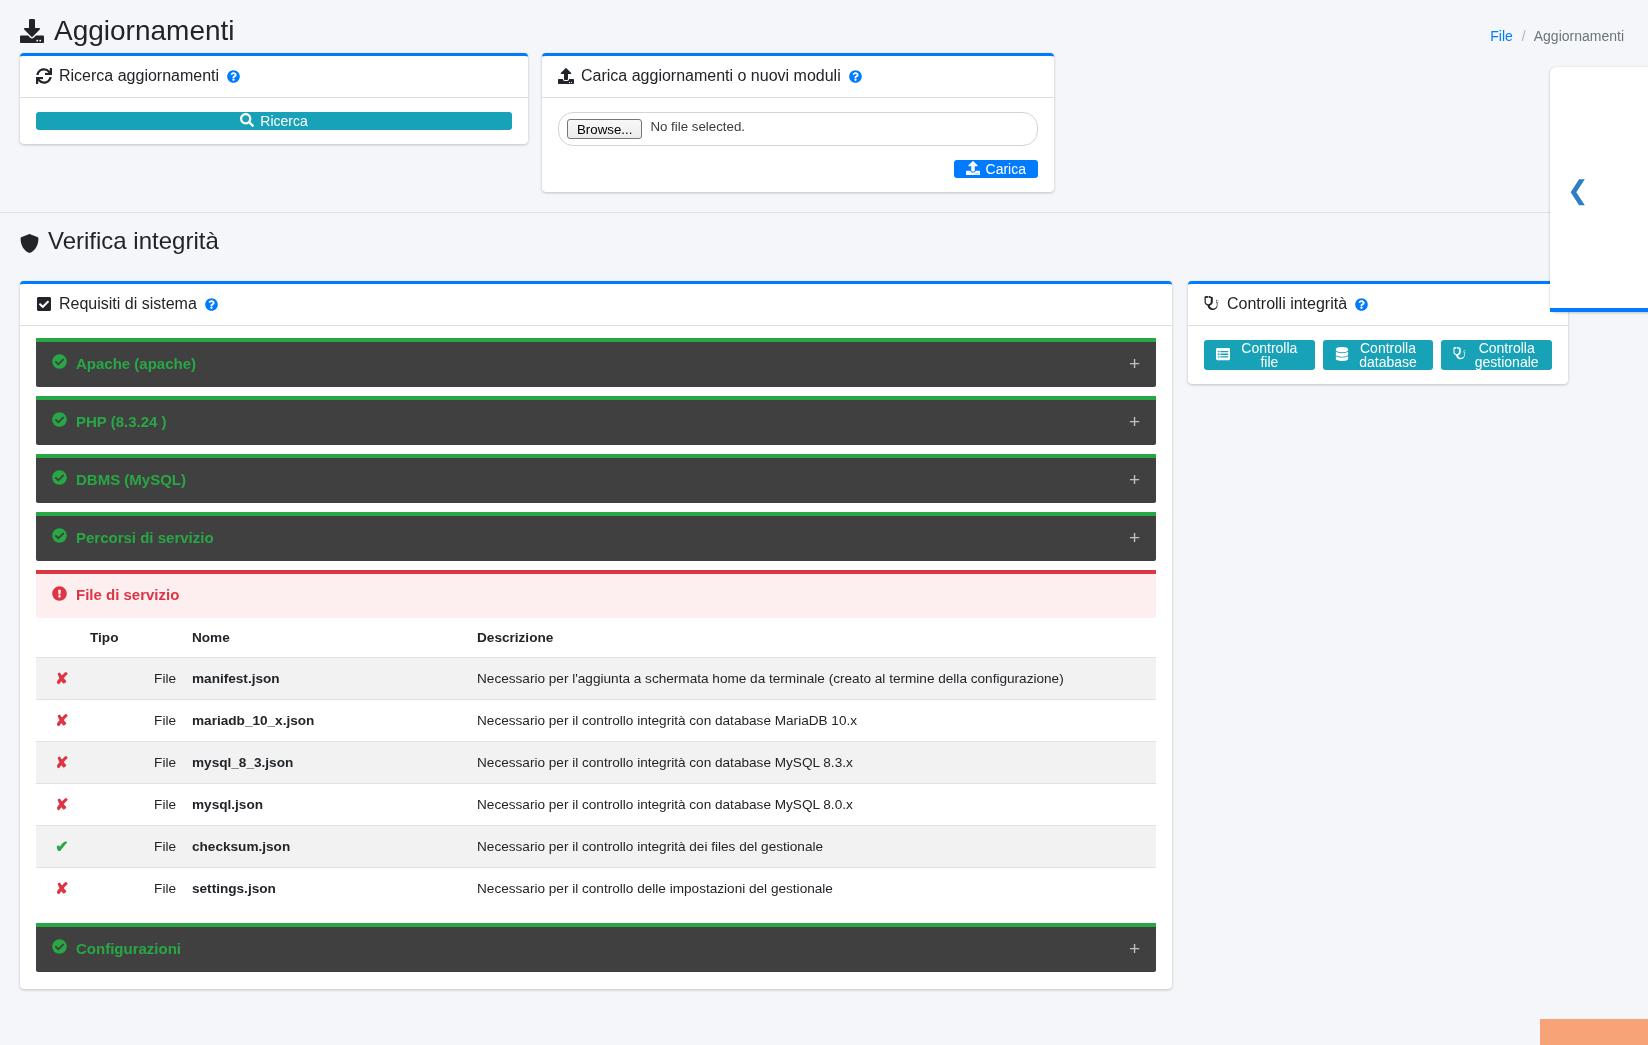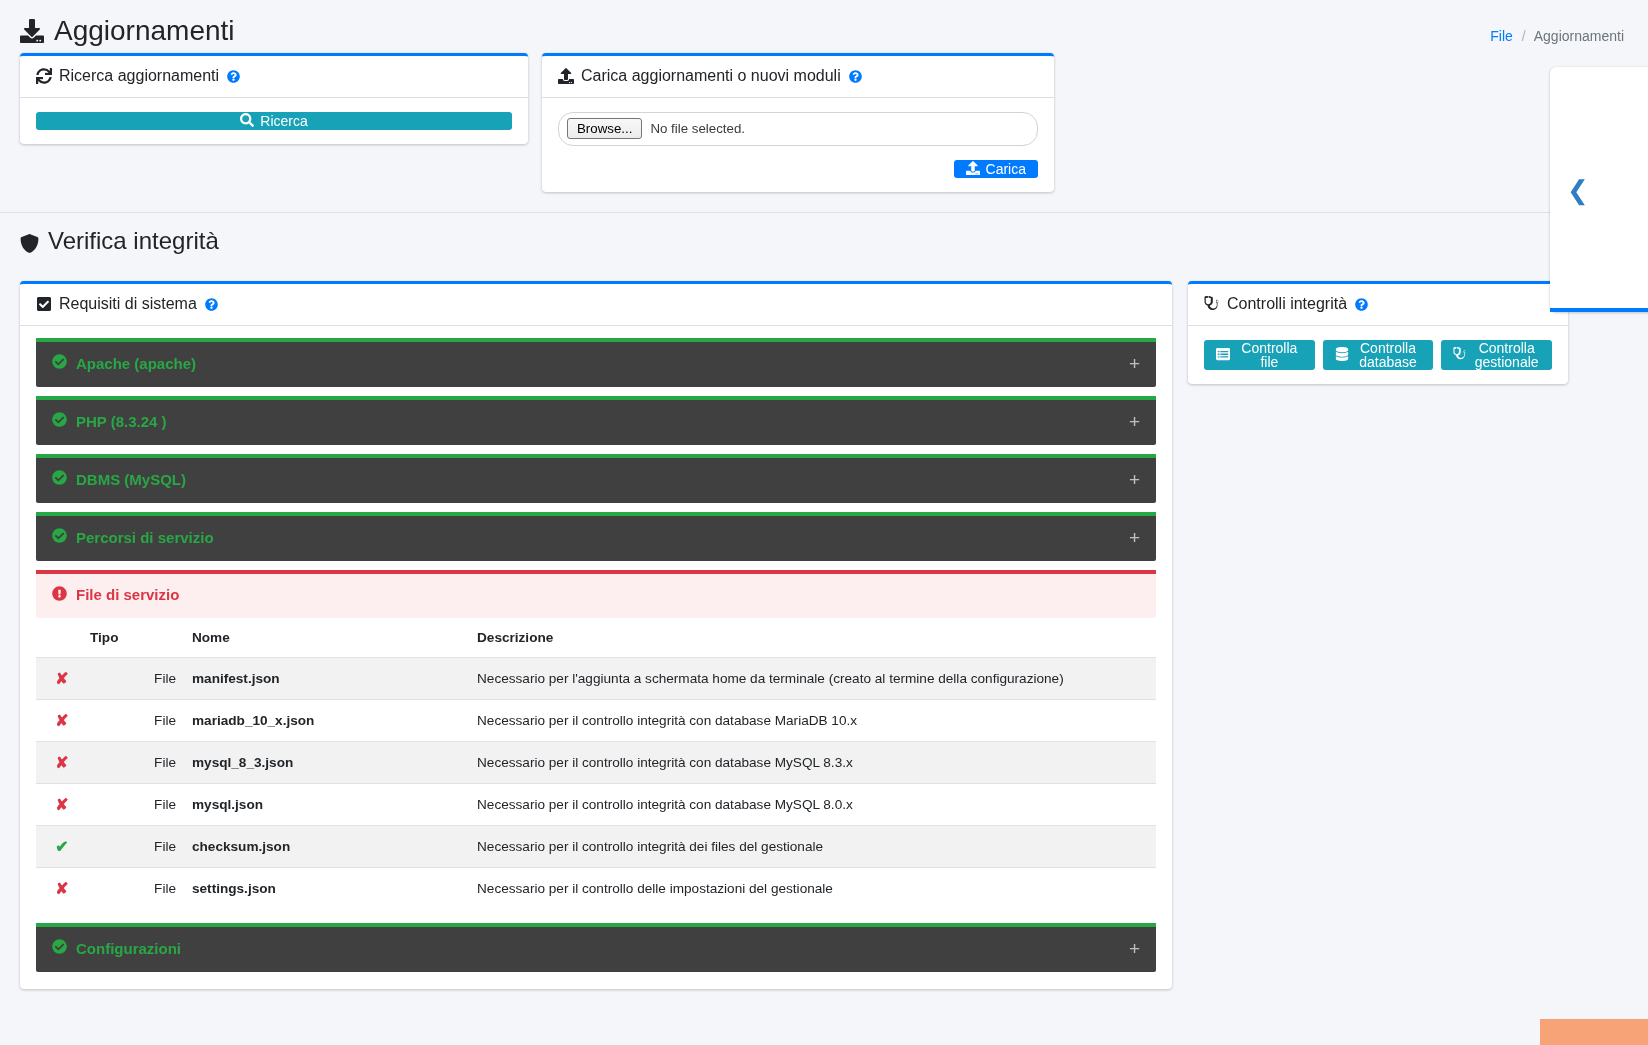--- a/index.html
+++ b/index.html
@@ -64,21 +64,21 @@
   .btn-teal { background:#17a2b8; }
   .btn-blue { background:#007bff; }
   .btn-block { width: 100%; }
 
   .file-input {
     width: 100%;
     border: 1px solid #ced4da;
     border-radius: 15px;
     background: #fff;
     padding: 6px 8px;
-    display: flex; align-items: center; gap: 8px;
+    display: flex; gap: 8px;
     height: 34px;
   }
   .browse-btn {
     border: 1px solid #767676;
     background: linear-gradient(#f8f8f8,#ececec);
     border-radius: 3px;
     padding: 2px 9px;
     font-size: 13.3px; color:#000;
     font-family: inherit;
     cursor: pointer;

